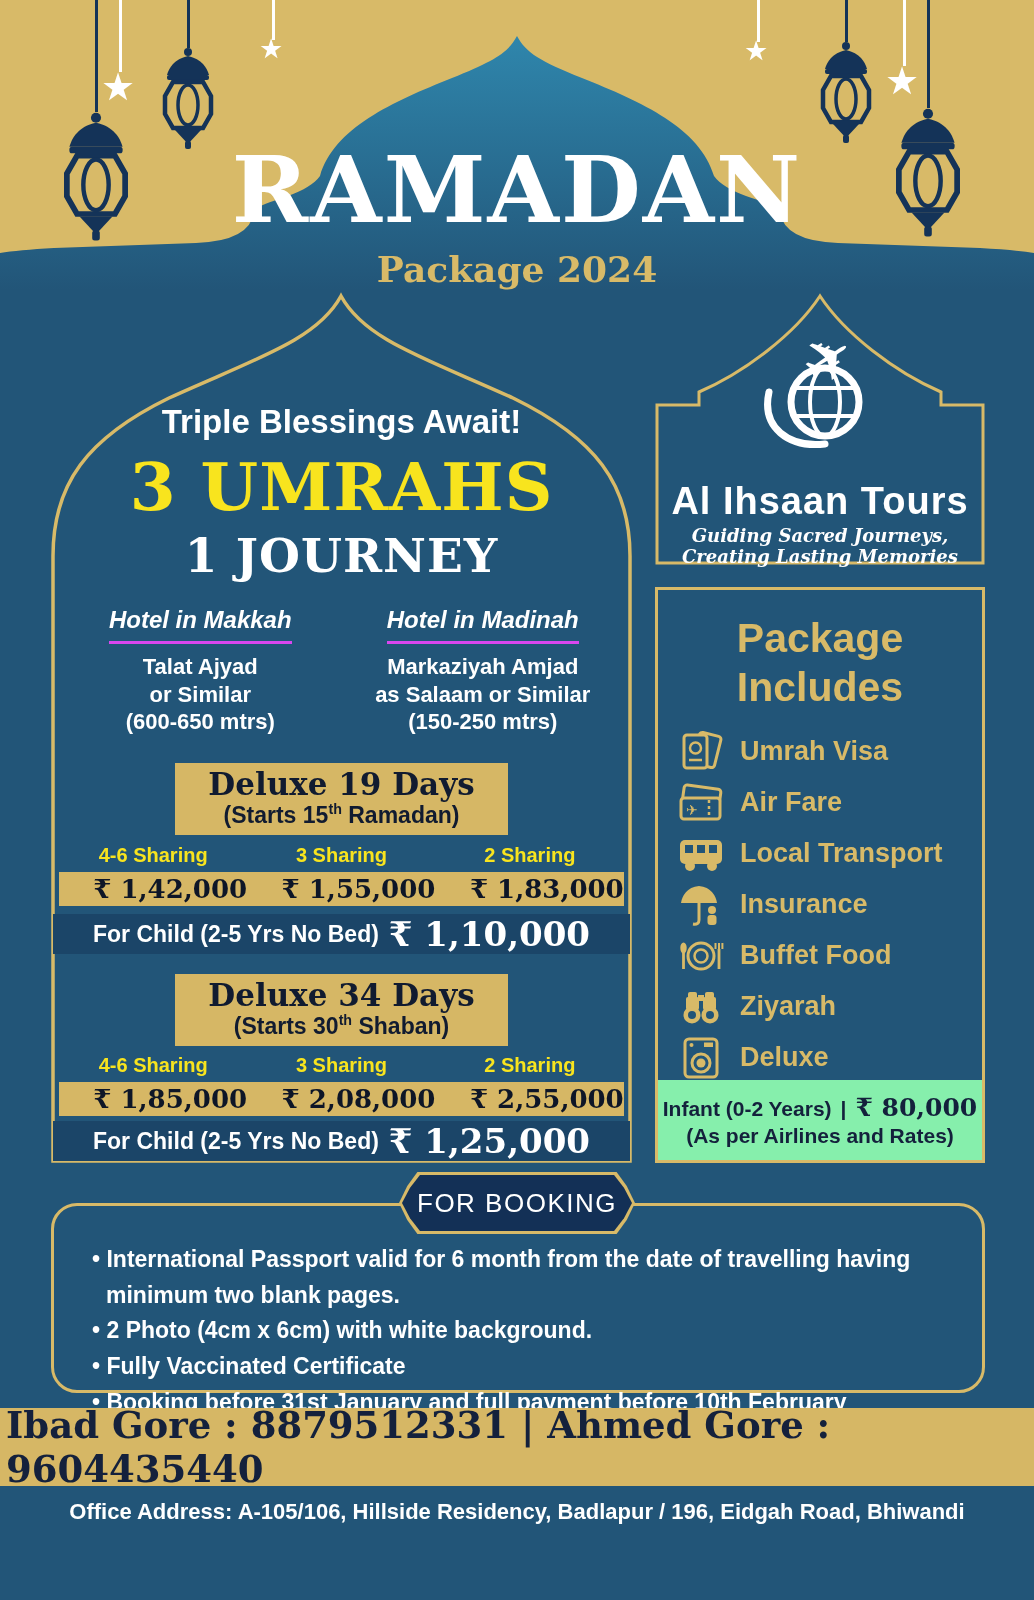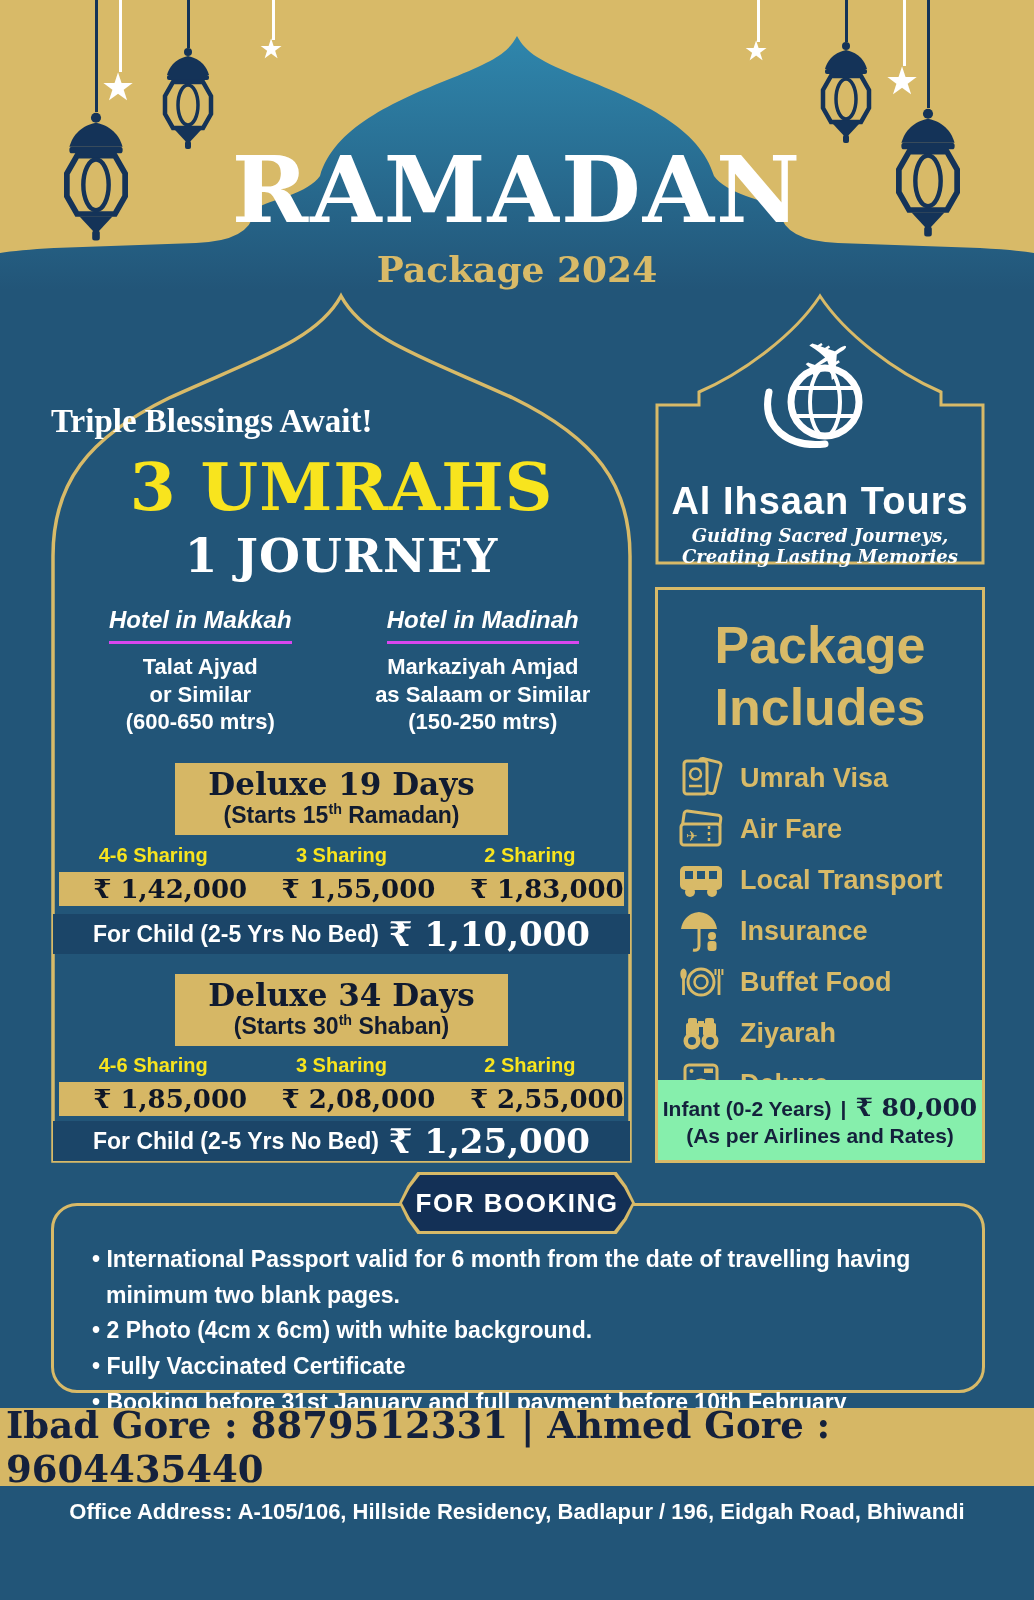--- a/index.html
+++ b/index.html
@@ -13,22 +13,22 @@
            font-family:"DejaVu Serif",serif;font-weight:bold;font-size:92px;line-height:1;
            color:#ffffff;letter-spacing:2px;}
   .pkg2024{position:absolute;top:248px;left:0;width:100%;text-align:center;
            font-family:"DejaVu Serif",serif;font-weight:bold;font-size:36px;color:#d8ba68;}
   .string{position:absolute;top:0;width:3px;background:#143358;}
   .string.white{background:#ffffff;width:2.5px;}
   .star{position:absolute;color:#ffffff;line-height:1;}
 
   
   .left-panel{position:absolute;left:51px;top:288px;width:581px;height:875px;}
-  .lp-tagline{position:absolute;top:115px;left:0;width:100%;
-              font-weight:bold;font-size:33px;color:#ffffff;font-family:Liberation Serif, serif;}
+  .lp-tagline{position:absolute;top:115px;left:0;width:100%;text-align:center;
+              font-weight:bold;font-size:33px;color:#ffffff;}
   .lp-umrahs{position:absolute;top:160px;left:0;width:100%;text-align:center;
              font-family:"DejaVu Serif",serif;font-weight:bold;font-size:66px;color:#f8e41e;letter-spacing:1px;}
   .lp-journey{position:absolute;top:240px;left:0;width:100%;text-align:center;
               font-family:"DejaVu Serif",serif;font-weight:bold;font-size:47px;color:#ffffff;letter-spacing:1px;}
   .hotels{position:absolute;top:318px;left:8px;right:8px;display:flex;}
   .hotel{flex:1;text-align:center;color:#ffffff;}
   .hotel-title{display:inline-block;font-weight:bold;font-size:24px;
                border-bottom:3px solid #d946ef;padding-bottom:7px;font-style:italic;}
   .hotel-lines{margin-top:9px;font-weight:bold;font-size:22px;line-height:1.25;}
   .dx-box{position:absolute;left:124px;width:333px;background:#d6b765;text-align:center;
@@ -52,40 +52,40 @@
   .logo-art{position:absolute;top:44px;left:104px;width:130px;height:120px;}
   .plane{position:absolute;top:-12px;left:44px;font-size:60px;color:#ffffff;
          transform:rotate(-33deg);font-family:"DejaVu Sans",sans-serif;}
   .brand-name{position:absolute;top:188px;left:0;width:100%;text-align:center;
               font-weight:bold;font-size:38px;color:#ffffff;letter-spacing:1px;}
   .brand-tag{position:absolute;top:233px;left:0;width:100%;text-align:center;
              font-family:"DejaVu Serif",serif;font-style:italic;font-weight:bold;
              font-size:18px;color:#ffffff;}
   .pkg-box{position:absolute;left:655px;top:587px;width:330px;height:576px;
            border:3px solid #d8ba68;box-sizing:border-box;}
-  .pi-title{margin:24px 0 20px 0;text-align:center;font-weight:bold;font-size:52px;
+  .pi-title{margin:24px 0 20px 0;text-align:center;font-weight:bold;font-size:41px;
             line-height:1.2;color:#d8ba68;}
   .pi-item{display:flex;align-items:center;gap:14px;margin:0 0 12px 18px;height:39px;}
   .pi-icon{width:50px;display:flex;justify-content:center;align-items:center;}
   .pi-label{font-weight:bold;font-size:27px;color:#d8ba68;white-space:nowrap;}
   .infant{position:absolute;bottom:0;left:0;right:0;height:80px;background:#86efac;
           display:flex;flex-direction:column;justify-content:center;align-items:center;color:#14213c;}
   .infant-l1{display:flex;align-items:baseline;gap:9px;}
   .infant-label{font-weight:bold;font-size:21px;}
   .infant-sep{font-weight:bold;font-size:21px;}
   .infant-price{font-family:"DejaVu Serif","DejaVu Sans",serif;font-weight:bold;font-size:25px;}
   .infant-note{font-weight:bold;font-size:21px;margin-top:2px;}
 
   
   .badge-outer{position:absolute;left:399px;top:1172px;width:236px;height:62px;background:#d8ba68;
      clip-path:polygon(7.8% 0,92.2% 0,96.5% 22.6%,100% 50%,96.5% 77.4%,92.2% 100%,7.8% 100%,3.5% 77.4%,0 50%,3.5% 22.6%);}
   .badge-inner{position:absolute;left:3px;top:3px;width:230px;height:56px;background:#133056;
      clip-path:polygon(7.8% 0,92.2% 0,96.5% 22.6%,100% 50%,96.5% 77.4%,92.2% 100%,7.8% 100%,3.5% 77.4%,0 50%,3.5% 22.6%);
      display:flex;align-items:center;justify-content:center;
-     color:#ffffff;font-weight:bold;font-size:26px;letter-spacing:1.5px;}
+     color:#ffffff;font-weight:normal;font-size:26px;letter-spacing:1.5px;}
   .booking-box{position:absolute;left:51px;top:1203px;width:934px;height:190px;
                border:3px solid #d8ba68;border-radius:26px;box-sizing:border-box;
                padding:36px 28px 0 30px;}
   .bullet{color:#ffffff;font-weight:bold;font-size:23px;line-height:1.55;
           padding-left:22px;text-indent:-14px;max-width:890px;}
 
   
   .phones-strip{position:absolute;left:0;top:1408px;width:100%;height:78px;background:#d6b765;
                 display:flex;align-items:center;justify-content:center;}
   .phones{font-family:"DejaVu Serif","DejaVu Sans",serif;font-weight:bold;font-size:37px;color:#14213c;padding-left:6px;}

